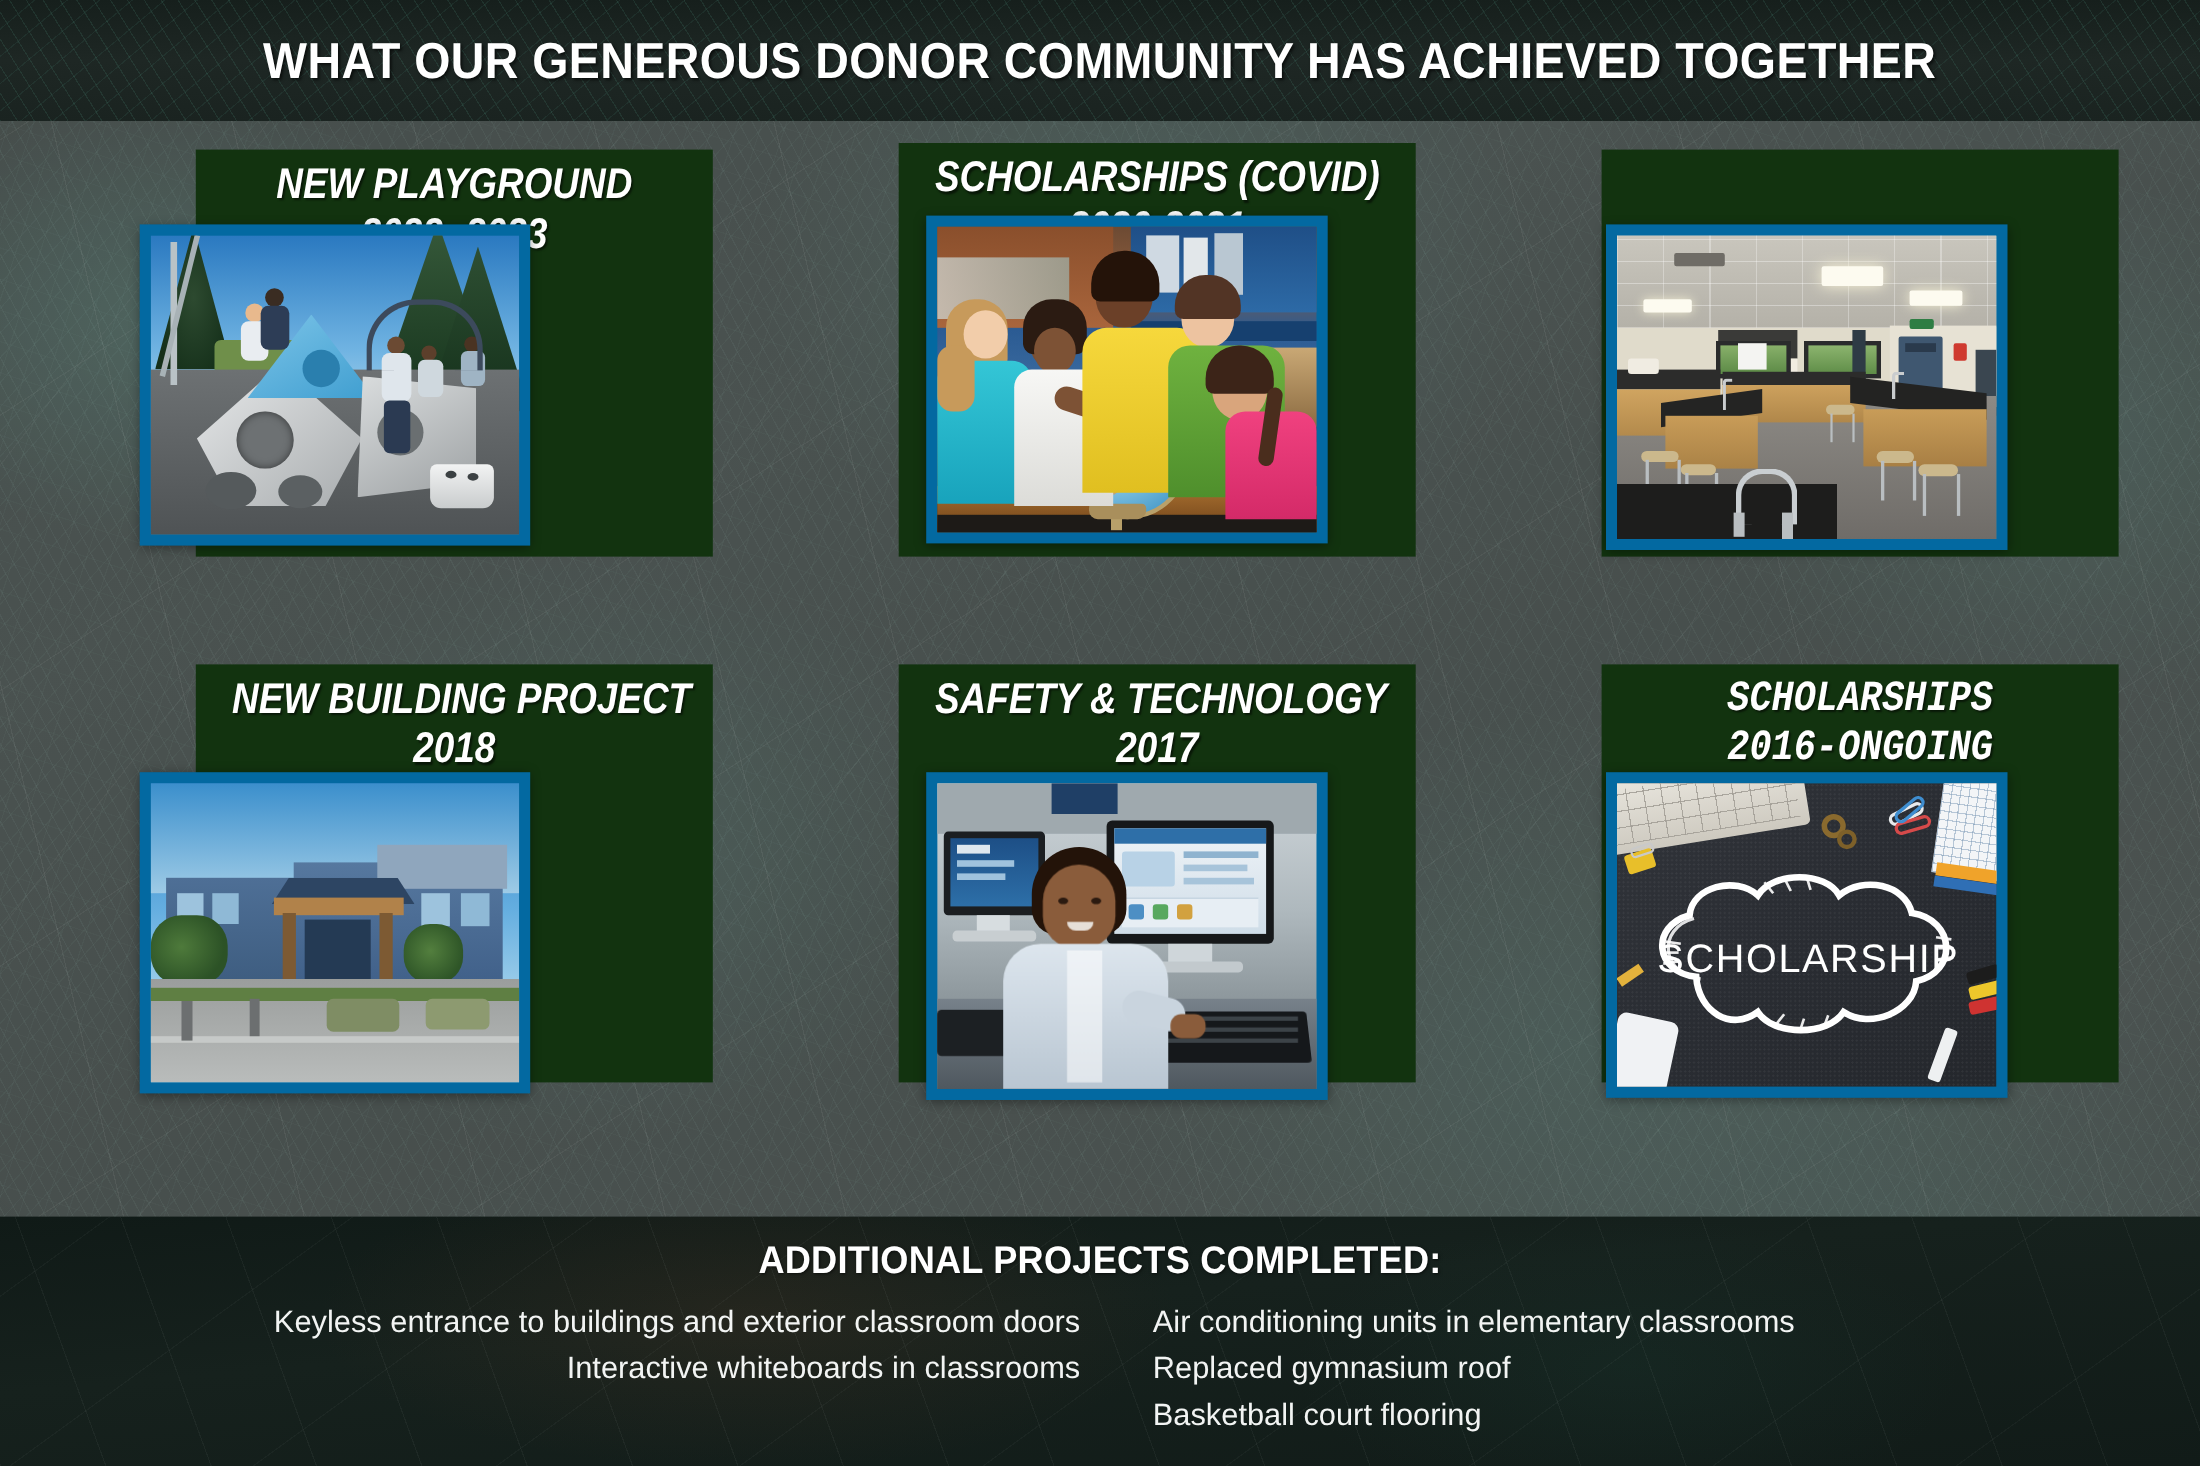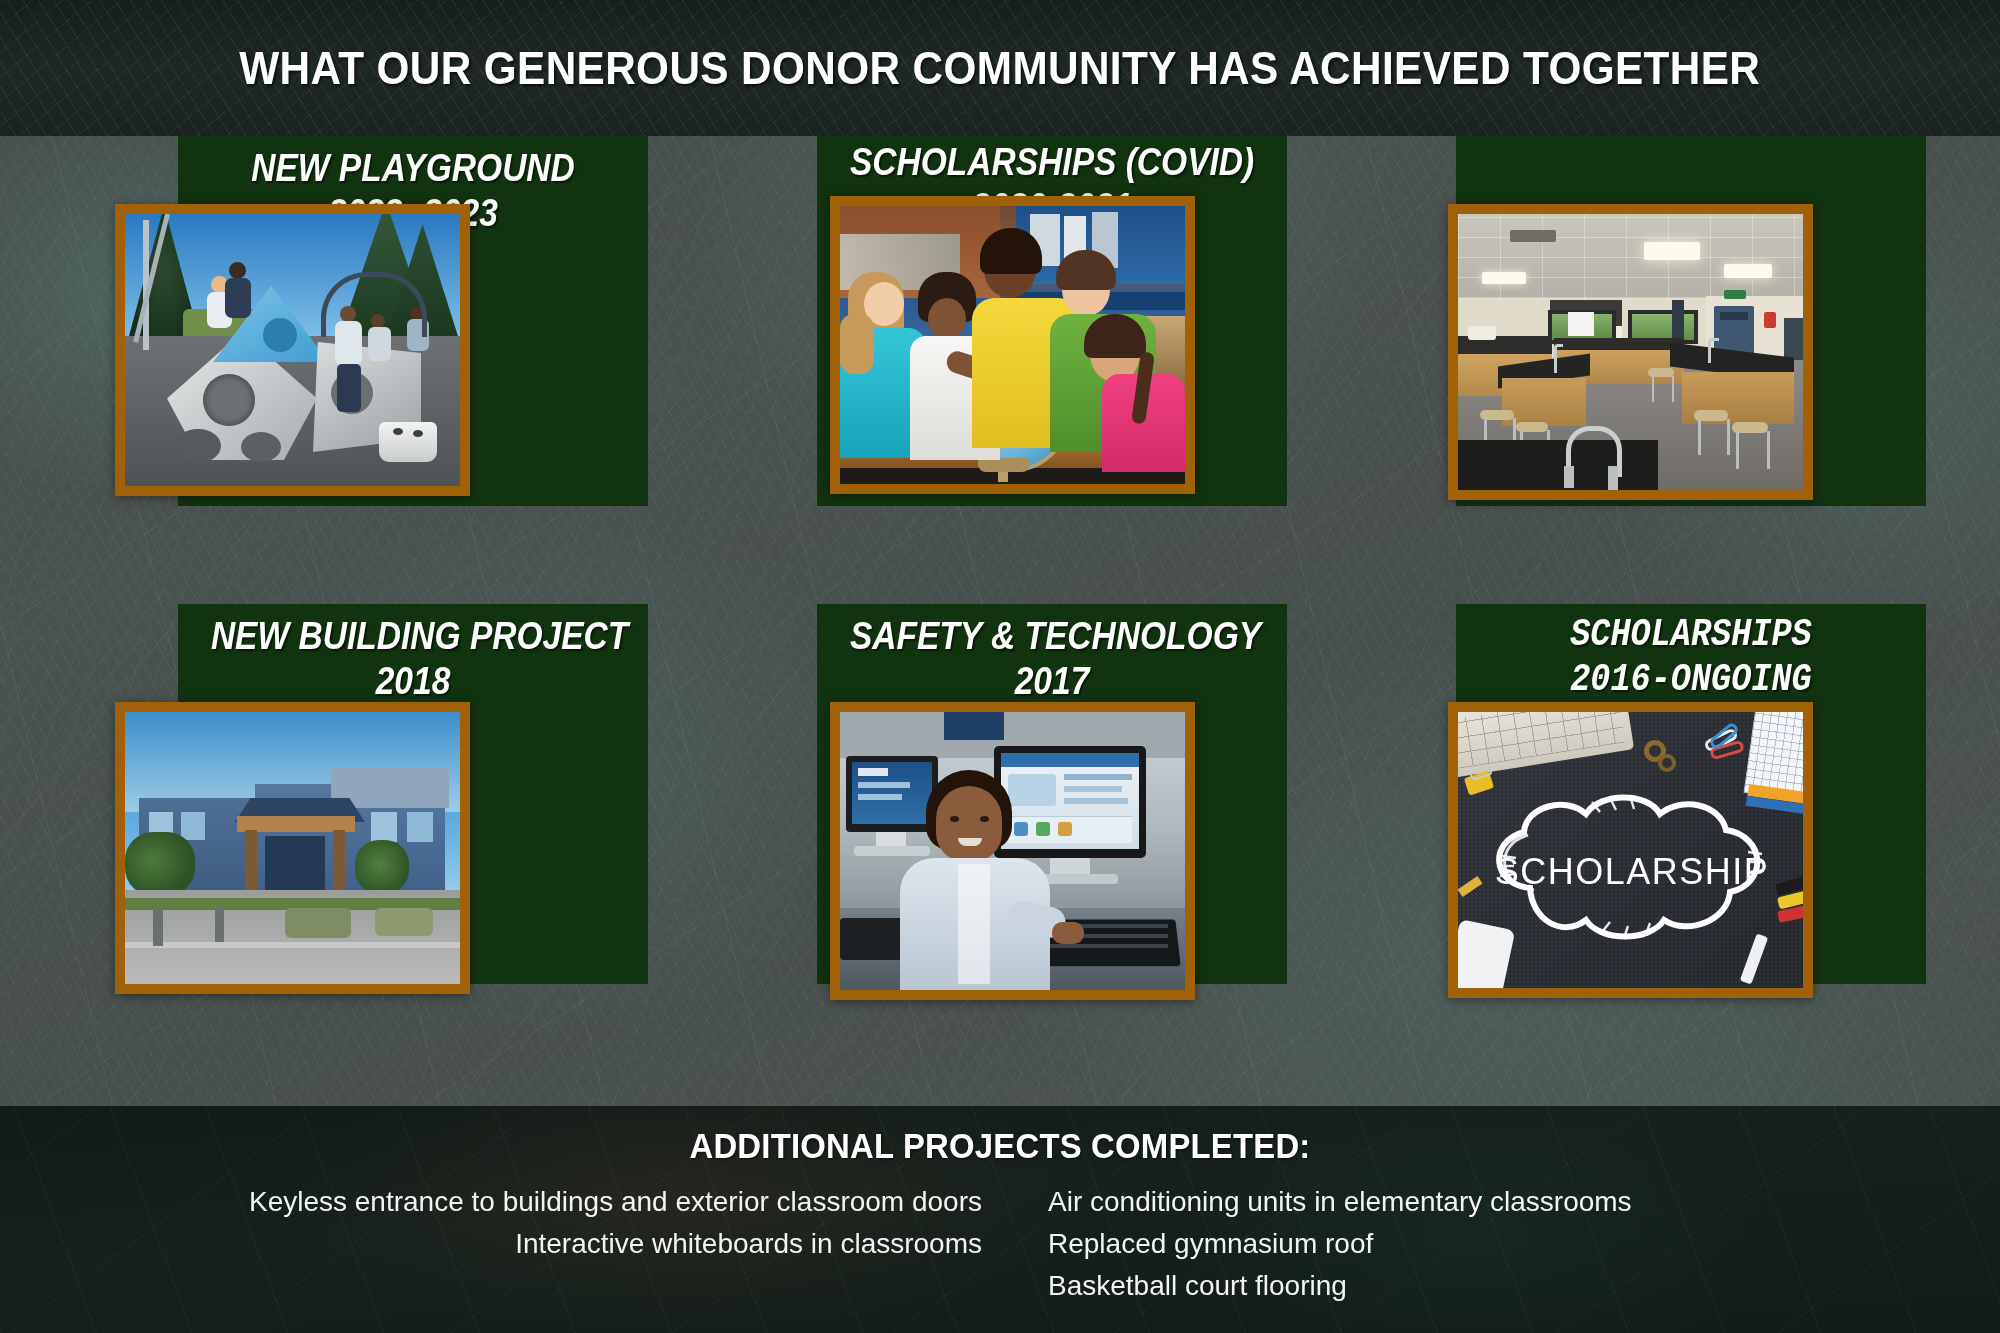--- a/index.html
+++ b/index.html
@@ -34,21 +34,21 @@
     background-image:
       repeating-linear-gradient(77deg, rgba(200,210,205,.11) 0 1px, rgba(0,0,0,0) 1px 160px),
       repeating-linear-gradient(-33deg, rgba(195,205,200,.09) 0 1px, rgba(0,0,0,0) 1px 210px),
       repeating-linear-gradient(128deg, rgba(190,200,196,.07) 0 1px, rgba(0,0,0,0) 1px 260px);
   }
   .bg-grayveil{background:rgba(128,128,128,.47);}
   .bg-vign{background:radial-gradient(ellipse 130% 120% at 50% 45%, rgba(0,0,0,0) 48%, rgba(0,0,0,.30) 100%);}
 
   
   .header{
-    position:absolute;left:0;top:0;width:2000px;height:136px;z-index:5;
+    position:absolute;left:0;top:0;width:2000px;height:110px;z-index:5;
     background:linear-gradient(180deg,#161f1c 0%,#1e2724 50%,#1a2320 100%);
     display:flex;align-items:center;justify-content:center;overflow:hidden;
   }
   .header::before{
     content:"";position:absolute;inset:0;
     background-image:
       repeating-linear-gradient(58deg, rgba(90,175,150,.13) 0 1px, rgba(0,0,0,0) 1px 13px),
       repeating-linear-gradient(-40deg, rgba(80,160,140,.10) 0 1px, rgba(0,0,0,0) 1px 19px);
   }
   .header-title{
@@ -78,22 +78,23 @@
   .panel-head{
     position:absolute;left:0;width:470px;text-align:center;
     color:#fff;font-weight:bold;font-style:italic;
     text-shadow:2px 2px 2px rgba(0,0,0,.55);
     line-height:1.02;
   }
   .panel-head .t1{display:block;font-size:39px;transform:scaleX(.86);white-space:nowrap;}
   .panel-head .t2{display:block;font-size:39px;transform:scaleX(.86);margin-top:5px;white-space:nowrap;}
 
   .photo-frame{
-    position:absolute;background:#a16207;padding:10px;
+    position:absolute;background:#0369a1;padding:10px;
     box-shadow:0 2px 10px rgba(0,0,0,.4);
+    margin-left:12px;
   }
   .photo{width:100%;height:100%;overflow:hidden;position:relative;}
 
   
   .footer{
     position:absolute;left:0;top:1106px;width:2000px;height:227px;z-index:6;
     background:linear-gradient(175deg,#101a17 0%,#16211d 40%,#111b18 100%);
     overflow:hidden;
   }
   .footer::before{

